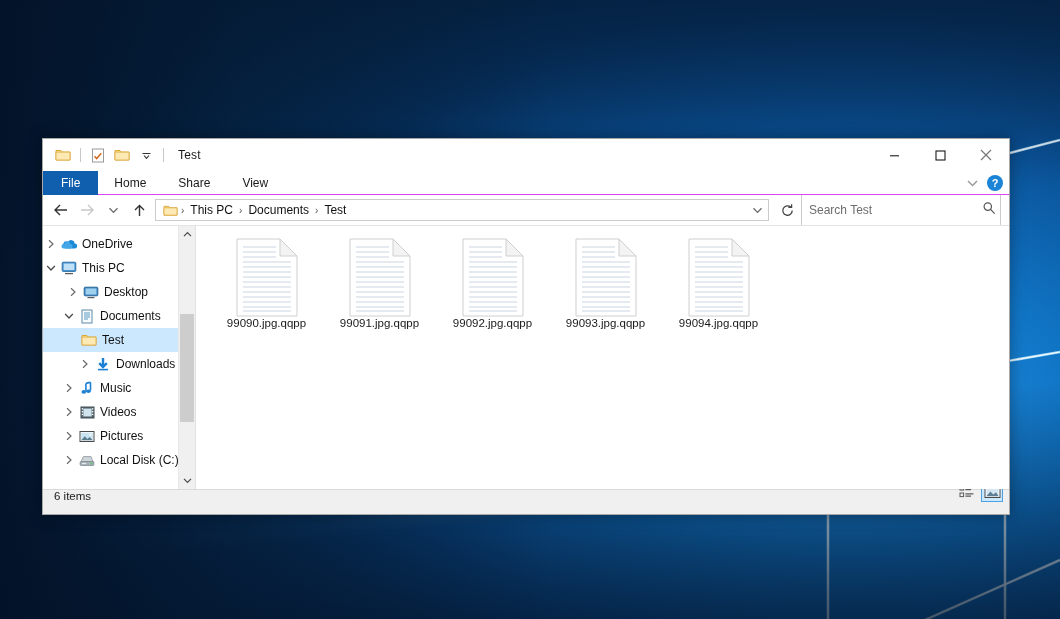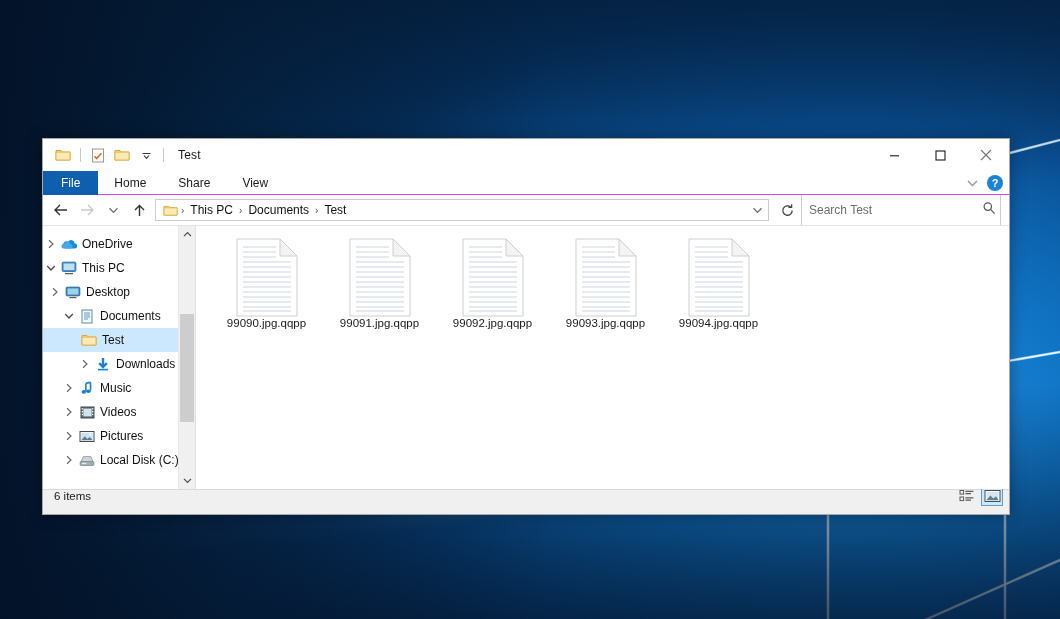--- a/index.html
+++ b/index.html
@@ -139,21 +139,21 @@
   .fileitem {
     width: 113px; padding: 4px 2px 6px; display: flex; flex-direction: column;
     align-items: center; 
   }
   .doc-icon { width: 62px; height: 79px; }
   .filename { font-size: 11.5px; color: #1a1a1a; text-align: center; white-space: nowrap; }
 
   
   .statusbar {
     height: 25px; background: #f0f0f0; border-top: 1px solid #dadada;
-    display: flex; align-items: center; justify-content: space-between;
+    display: flex; align-items: flex-end; justify-content: space-between;
     padding: 0 6px 12px 11px; flex: 0 0 25px;
   }
   .status-text { font-size: 11.5px; color: #1a1a1a; }
   .viewbtns { display: flex; align-items: center; gap: 3px; }
   .viewbtn {
     width: 22px; height: 20px; display: flex; align-items: center; justify-content: center;
     border: 1px solid transparent;
   }
   .viewbtn.active { background: #cce8ff; border-color: #4ea1e0; }
 </style>
@@ -339,21 +339,21 @@
         <span class="nav-ico">
           <svg width="16" height="14" viewBox="0 0 16 14">
             <rect x="1.2" y="1.2" width="13.6" height="9.2" rx="1" fill="#3d8fd1" stroke="#3273a8" stroke-width="1"></rect>
             <rect x="2.6" y="2.5" width="10.8" height="6.6" fill="#bfe0f6"></rect>
             <path d="M4 12.6h8" stroke="#5c5c5c" stroke-width="1.3"></path>
           </svg>
         </span>
         <span class="nav-label">This PC</span>
       </div>
 
-      <div class="navitem" style="padding-left:4px">
+      <div class="navitem" style="padding-left:22px">
         <span class="chev">
           <svg width="8" height="10" viewBox="0 0 8 10">
               <path d="M2 1.2L6 5 2 8.8" stroke="#6a6a6a" stroke-width="1.2" fill="none"></path>
             </svg>
         </span>
         <span class="nav-ico">
           <svg width="16" height="13" viewBox="0 0 16 13">
             <rect x="1.2" y="1.2" width="13.6" height="8.6" rx="1" fill="#2f7fc0" stroke="#2a6795" stroke-width="1"></rect>
             <rect x="2.5" y="2.4" width="11" height="6.2" fill="#9fd0ee"></rect>
             <path d="M4.5 11.6h7" stroke="#5c5c5c" stroke-width="1.2"></path>

